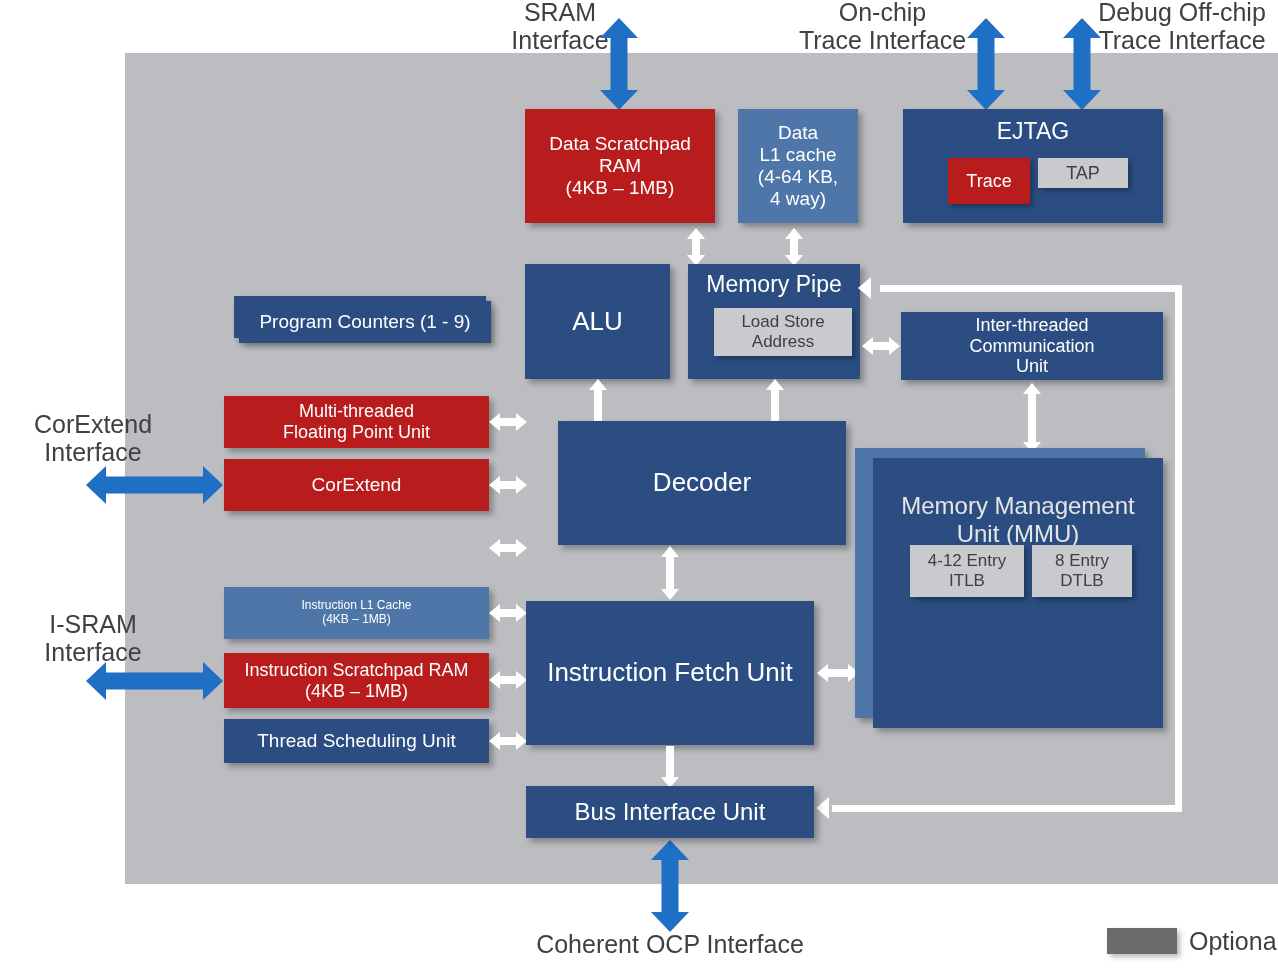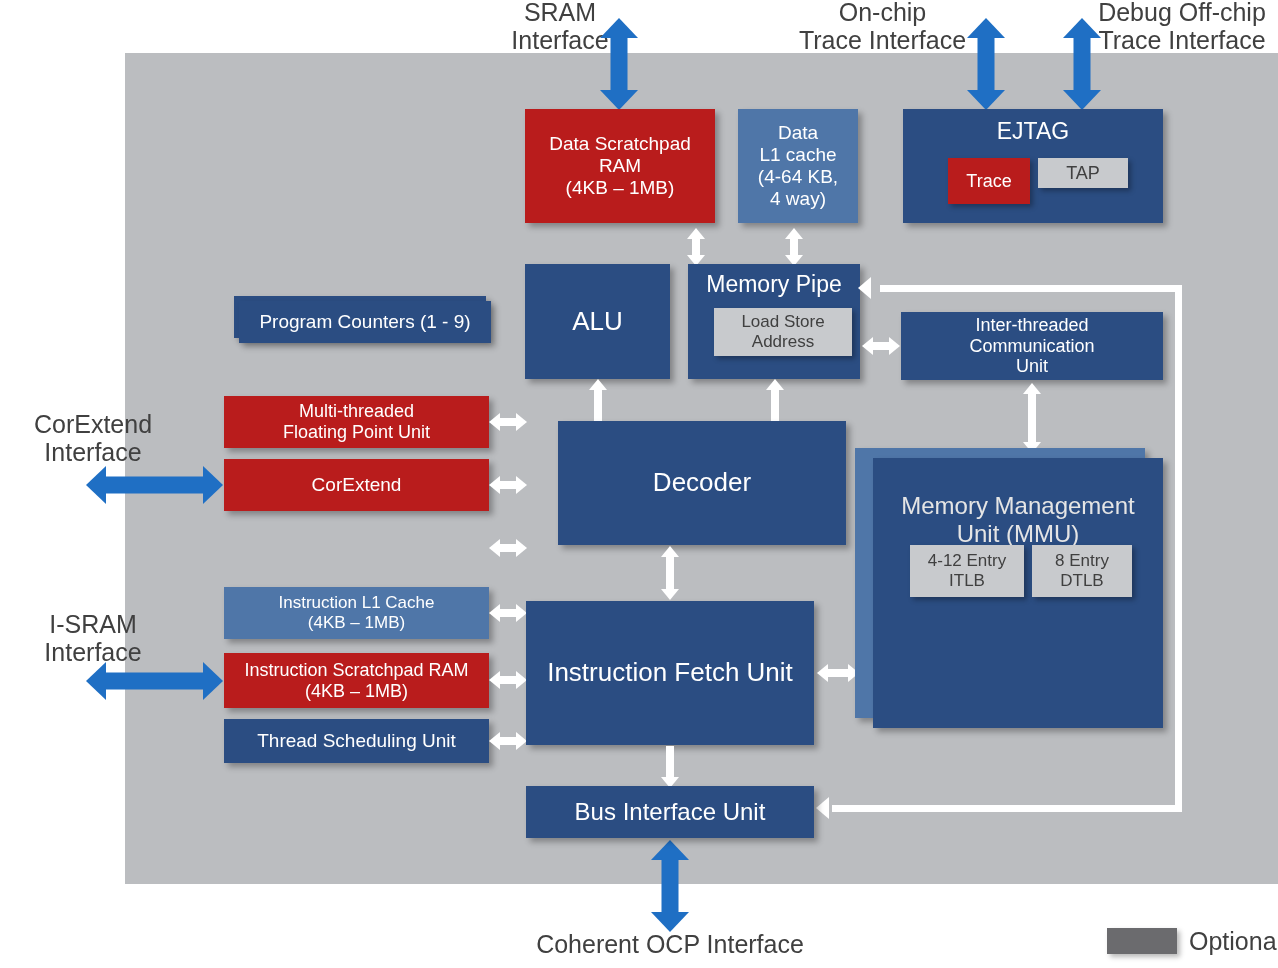--- a/index.html
+++ b/index.html
@@ -194,21 +194,21 @@
   <div style="position:absolute;left:816px;top:797px;width:0;height:0;
        border-top:11px solid transparent;border-bottom:11px solid transparent;border-right:13px solid #ffffff;"></div>
 
   <div class="stacklayer" style="left:234px;top:296px;width:252px;height:42px;background:#2b4d82;"></div>
   <div class="box blue" style="left:239px;top:301px;width:252px;height:42px;font-size:19px;">Program Counters (1 - 9)</div>
 
   <div class="box gray" style="left:224px;top:396px;width:265px;height:52px;font-size:18px;white-space:pre-line;">Multi-threaded
 Floating Point Unit</div>
   <div class="box gray" style="left:224px;top:459px;width:265px;height:52px;font-size:19px;">CorExtend</div>
 
-  <div class="box blue2" style="left:224px;top:587px;width:265px;height:52px;font-size:17px;white-space:pre-line;">Instruction L1 Cache
+  <div class="box blue2" style="left:224px;top:587px;width:265px;height:52px;font-size:12px;white-space:pre-line;">Instruction L1 Cache
 (4KB – 1MB)</div>
   <div class="box gray" style="left:224px;top:653px;width:265px;height:55px;font-size:18px;white-space:pre-line;">Instruction Scratchpad RAM
 (4KB – 1MB)</div>
   <div class="box blue" style="left:224px;top:719px;width:265px;height:44px;font-size:19px;">Thread Scheduling Unit</div>
 
   <div class="warrowH" style="left:489px;top:409px;width:38px;height:26px;">
     <div class="hL"></div>
       <div class="shaft" style="left:10px;width:18px;"></div>
       <div class="hR"></div>
   </div>

